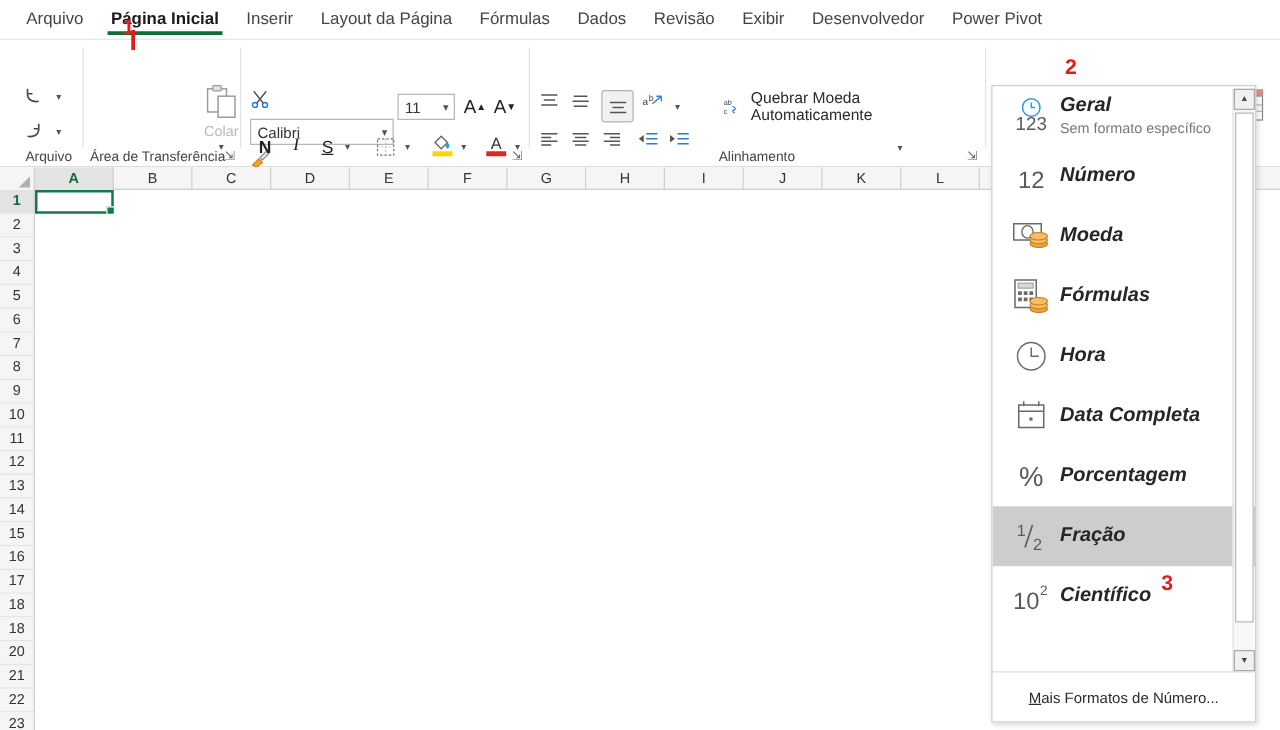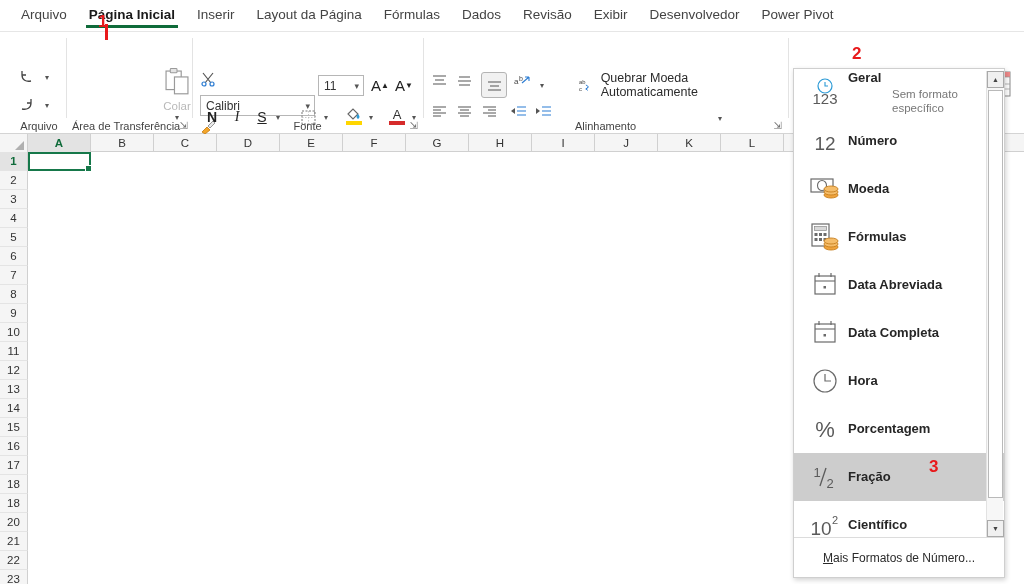--- a/index.html
+++ b/index.html
@@ -105,22 +105,22 @@
   .dd-item {
     position: relative; height: 48px; display: flex; align-items: center;
     padding-left: 8px; cursor: default;
   }
   .dd-item.selected { background: #cdcdcd; }
   .dd-ico {
     width: 46px; height: 40px; display: flex; align-items: center; justify-content: center;
     color: #595959; flex: 0 0 46px;
   }
   .dd-txt { display: flex; flex-direction: column; justify-content: center; }
-  .dd-title { font-size: 13px; font-weight: bold; color: #262626; line-height: 1.3; }
-  .dd-sub { font-size: 11.5px; color: #777777; line-height: 1.3; margin-left: 44px; }
+  .dd-title { font-size: 16px; font-weight: bold; color: #262626; line-height: 1.3; font-style: italic; }
+  .dd-sub { font-size: 11.5px; color: #777777; line-height: 1.3; }
   .dd-footer {
     position: absolute; left: 0; right: 0; bottom: 0; height: 40px;
     border-top: 1px solid #dcdcdc; display: flex; align-items: center; justify-content: center;
     font-size: 12px; color: #2b2b2b; cursor: default;
   }
   .dd-footer u { text-decoration: underline; }
 
   .dd-scroll {
     position: absolute; right: 1px; top: 2px; width: 17px; height: 466px;
     background: #f7f7f7; border-left: 1px solid #e2e2e2;
@@ -322,21 +322,20 @@
       </div>
       <div class="fbtn" style="left:193px; top:72px; width:24px; height:24px;">
         <svg width="18" height="20" viewBox="0 0 18 20">
           <text x="9" y="13" font-size="13" text-anchor="middle" fill="#333" font-family="Liberation Sans, sans-serif">A</text>
           <rect x="1" y="15" width="16" height="4" fill="#d62b2b"></rect>
         </svg>
       </div>
       <div class="icon-btn" style="left:216px; top:76px; width:12px; height:18px;">
         <span class="caret">▾</span>
       </div>
-      <div class="grp-label">Fonte</div>
       <div class="dlg" style="right:5px;">⇲</div>
     </div>
     <div class="grp-sep" style="left:423px;"></div>
 
     <div class="grp" style="left:423px; width:365px;">
       <div class="align-ic" style="left:8px; top:42px; width:24px; height:22px;">
         <svg width="17" height="15" viewBox="0 0 17 15">
           <path d="M2 2 H15 M4 6 H13 M2 10 H15" stroke="#555" stroke-width="1.2"></path>
         </svg>
       </div>
@@ -530,57 +529,44 @@
             <ellipse cx="22" cy="25" rx="7" ry="3" fill="#f0a33c" stroke="#c77f1e" stroke-width="0.9"></ellipse>
             <ellipse cx="22" cy="22" rx="7" ry="3" fill="#f5bd6a" stroke="#c77f1e" stroke-width="0.9"></ellipse>
             <ellipse cx="22" cy="19" rx="7" ry="3" fill="#f5bd6a" stroke="#c77f1e" stroke-width="0.9"></ellipse>
           </svg>
         </div>
         <div class="dd-txt">
           <span class="dd-title">Fórmulas</span>
         </div>
       </div>
 
+
+      <div class="dd-item">
+        <div class="dd-ico">
+          <svg width="30" height="30" viewBox="0 0 30 30">
+            <circle cx="15" cy="15" r="11" fill="none" stroke="#6a6a6a" stroke-width="1.2"></circle>
+            <path d="M15 8 V15 H21" stroke="#6a6a6a" stroke-width="1.2" fill="none"></path>
+          </svg>
+        </div>
+        <div class="dd-txt">
+          <span class="dd-title">Hora</span>
+        </div>
+      </div>
+
       <div class="dd-item">
         <div class="dd-ico">
           <svg width="30" height="30" viewBox="0 0 30 30">
             <rect x="5" y="6" width="20" height="18" fill="#fff" stroke="#6a6a6a" stroke-width="1.2"></rect>
             <path d="M5 11 H25" stroke="#6a6a6a" stroke-width="1.1"></path>
             <path d="M9 3 V7 M21 3 V7" stroke="#6a6a6a" stroke-width="1.2"></path>
             <rect x="13.5" y="16" width="2.5" height="2.5" fill="#6a6a6a"></rect>
           </svg>
         </div>
         <div class="dd-txt">
-          <span class="dd-title">Data Abreviada</span>
-        </div>
-      </div>
-
-      <div class="dd-item">
-        <div class="dd-ico">
-          <svg width="30" height="30" viewBox="0 0 30 30">
-            <rect x="5" y="6" width="20" height="18" fill="#fff" stroke="#6a6a6a" stroke-width="1.2"></rect>
-            <path d="M5 11 H25" stroke="#6a6a6a" stroke-width="1.1"></path>
-            <path d="M9 3 V7 M21 3 V7" stroke="#6a6a6a" stroke-width="1.2"></path>
-            <rect x="13.5" y="16" width="2.5" height="2.5" fill="#6a6a6a"></rect>
-          </svg>
-        </div>
-        <div class="dd-txt">
           <span class="dd-title">Data Completa</span>
-        </div>
-      </div>
-
-      <div class="dd-item">
-        <div class="dd-ico">
-          <svg width="30" height="30" viewBox="0 0 30 30">
-            <circle cx="15" cy="15" r="11" fill="none" stroke="#6a6a6a" stroke-width="1.2"></circle>
-            <path d="M15 8 V15 H21" stroke="#6a6a6a" stroke-width="1.2" fill="none"></path>
-          </svg>
-        </div>
-        <div class="dd-txt">
-          <span class="dd-title">Hora</span>
         </div>
       </div>
 
       <div class="dd-item">
         <div class="dd-ico">
           <svg width="30" height="30" viewBox="0 0 30 30">
             <text x="15" y="23" font-size="22" text-anchor="middle" fill="#5a5a5a" font-family="Liberation Sans, sans-serif">%</text>
           </svg>
         </div>
         <div class="dd-txt">

